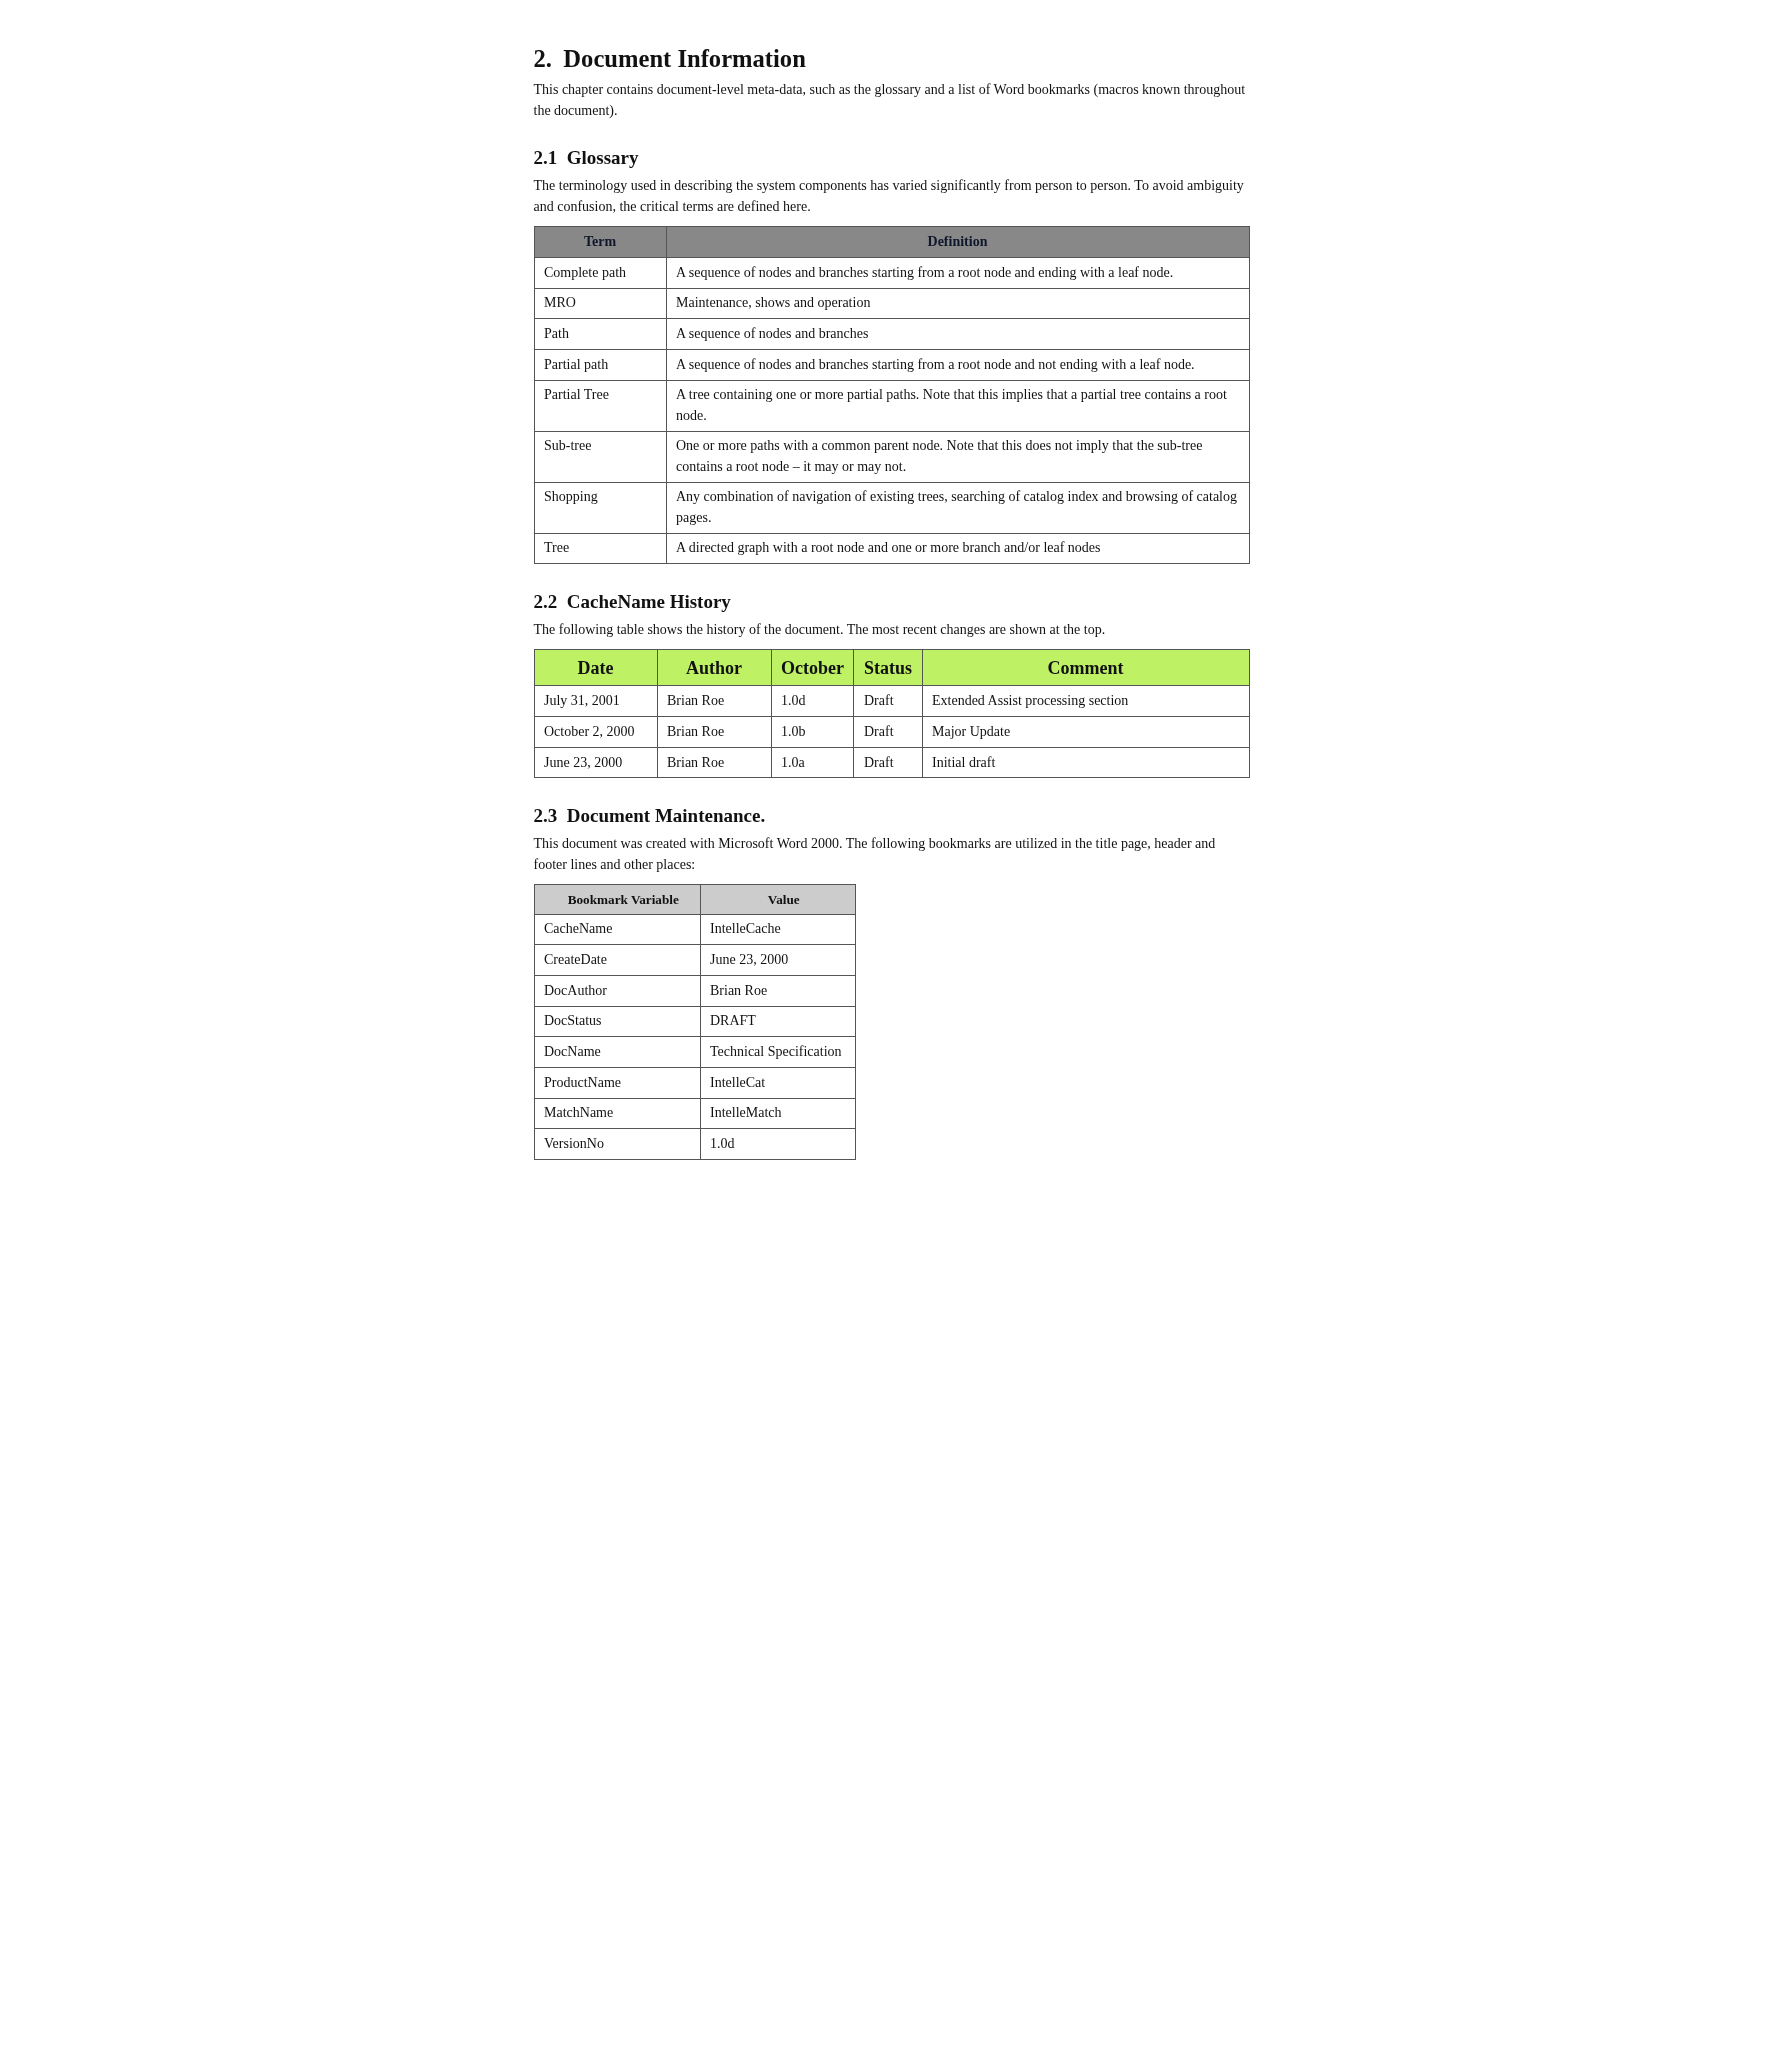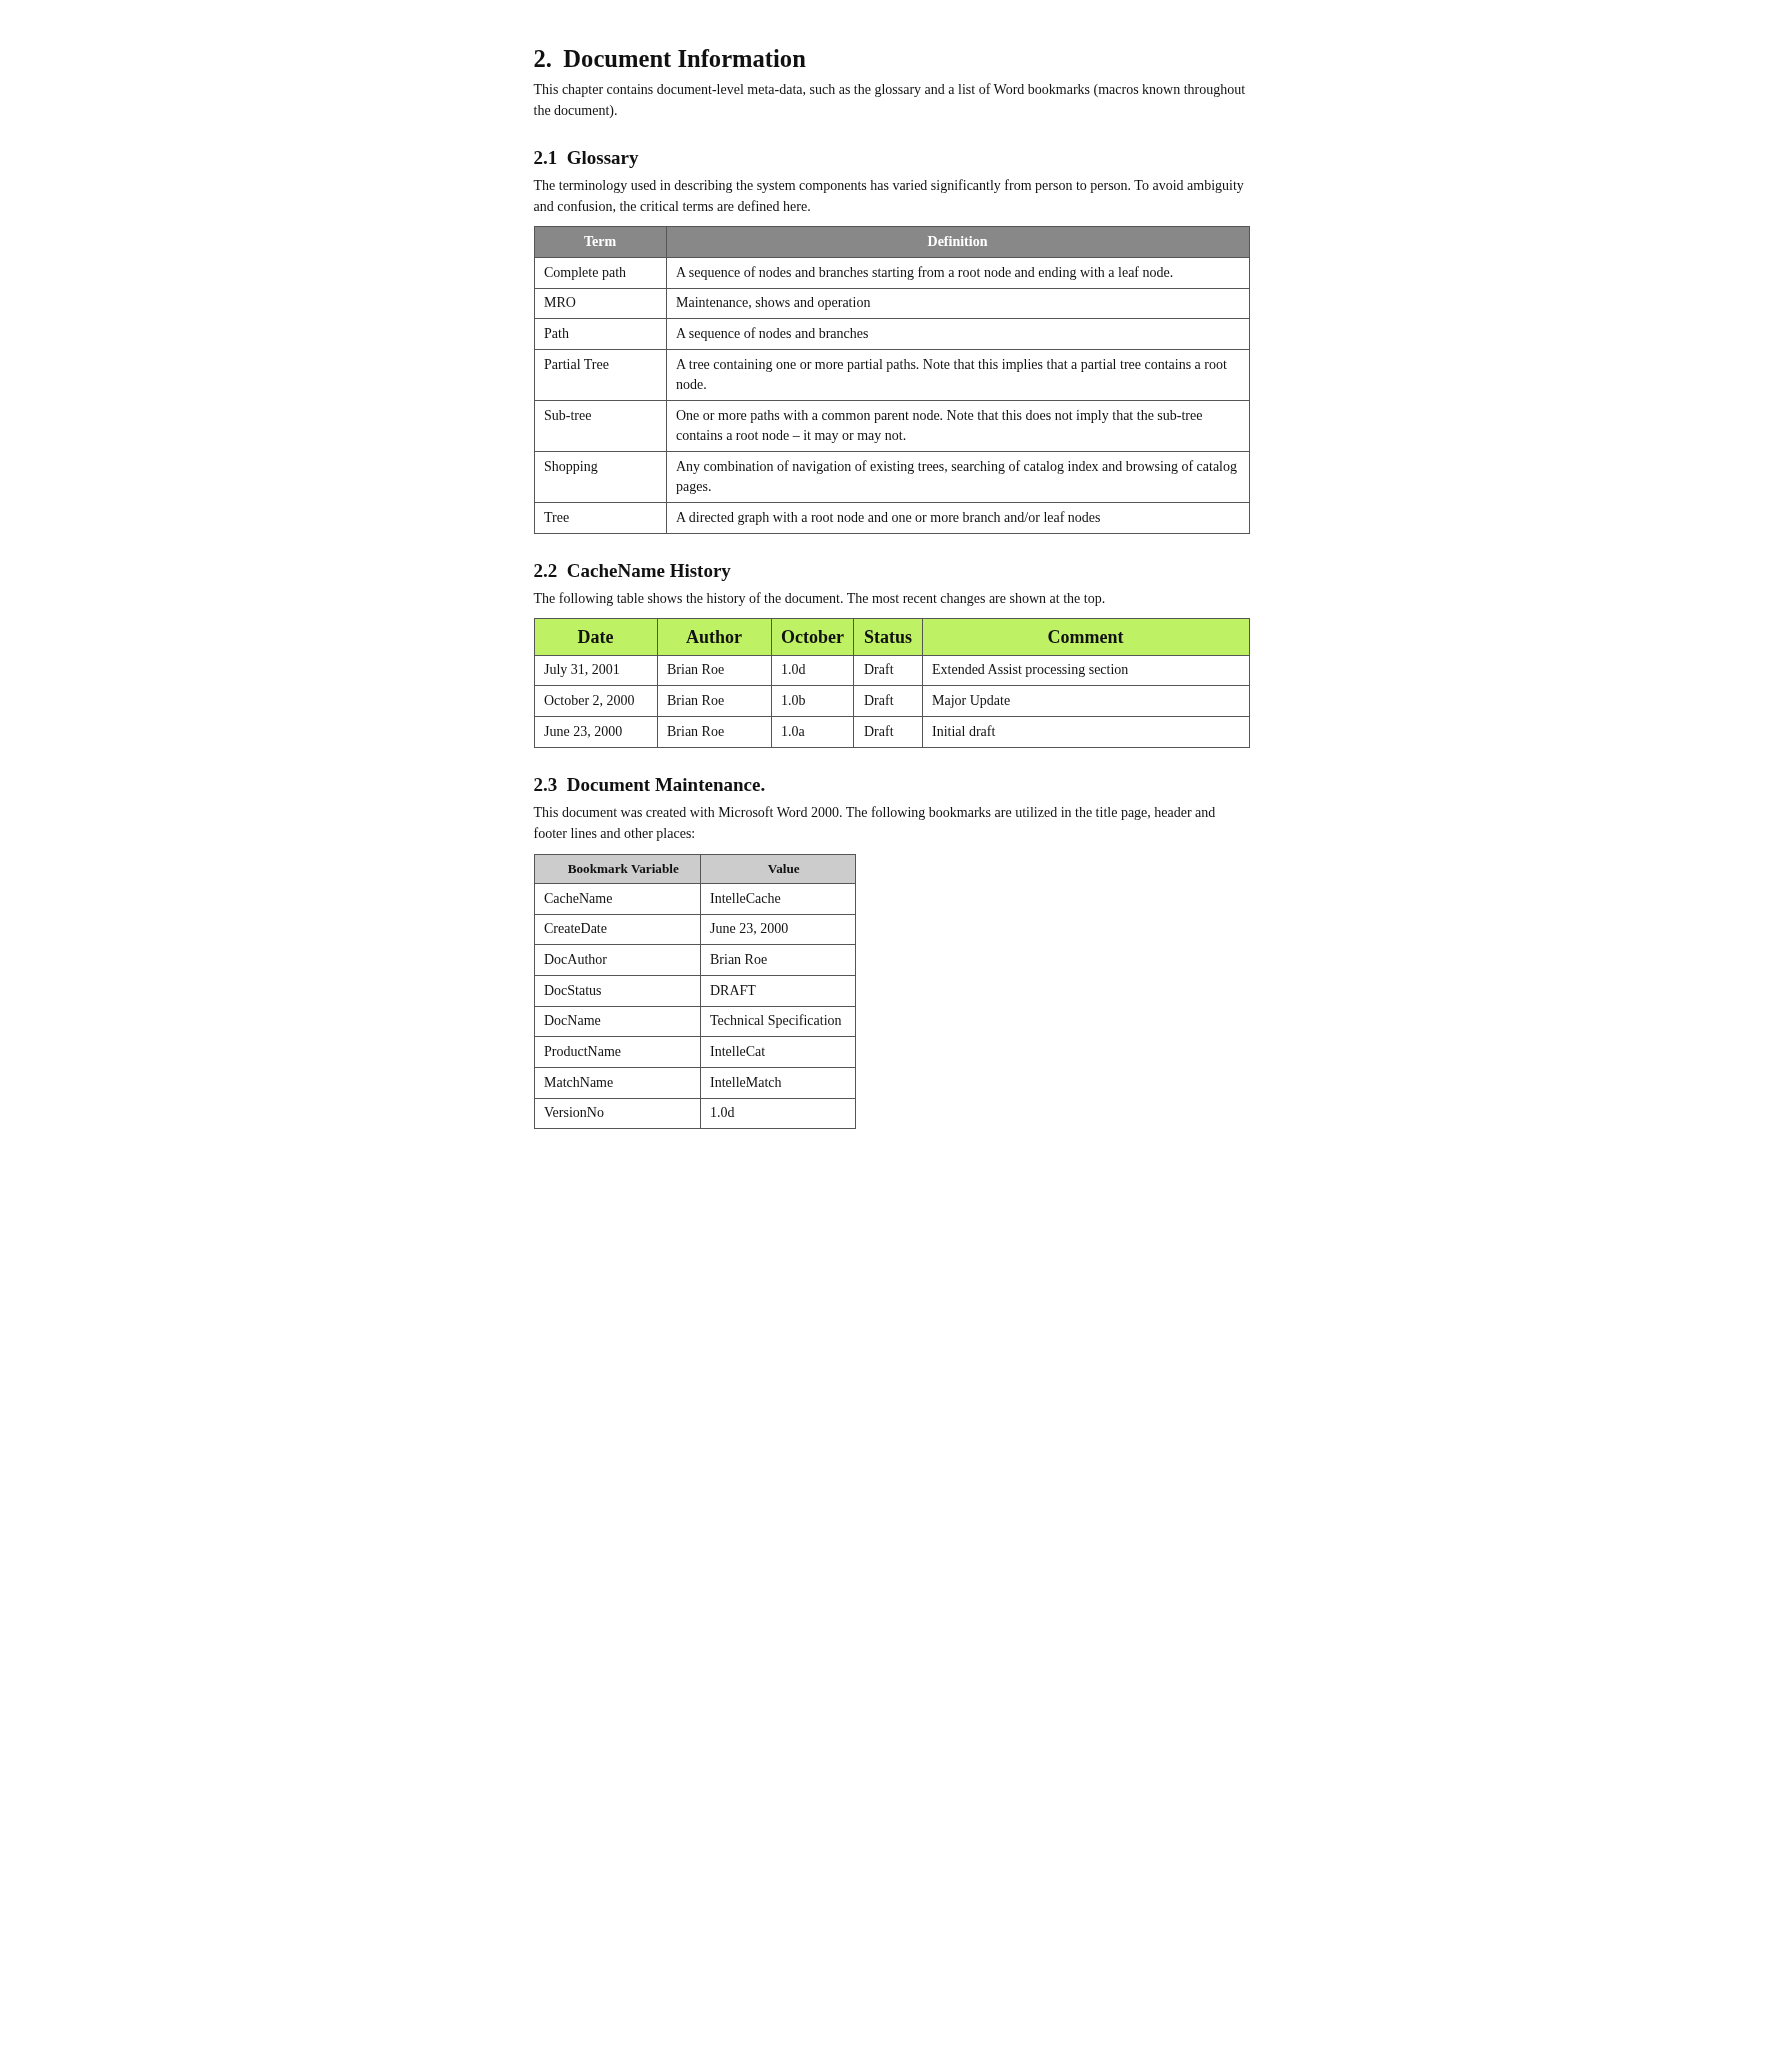--- a/index.html
+++ b/index.html
@@ -34,21 +34,21 @@
       margin-bottom: 17px;
     }
     table td, table th {
       border: 0.9px solid #555;
       padding: 4.7px 9.5px;
       vertical-align: top;
       line-height: 1.45;
     }
     .glossary-header th {
       background: #888;
-      color: #ffffff;
+      color: #0f172a;
       font-weight: bold;
       font-size: 14px;
     }
     .history-header th {
       background: #bef264;
       font-weight: bold;
       font-size: 18px;
     }
     .bookmark-header th {
       background: #ccc;
@@ -111,20 +111,24 @@
     <td class="col-term">Complete path</td>
     <td class="col-def">A sequence of nodes and branches starting from a root node and ending with a leaf node.</td>
   </tr>
       <tr>
     <td class="col-term">MRO</td>
     <td class="col-def">Maintenance, shows and operation</td>
   </tr>
       <tr>
     <td class="col-term">Path</td>
     <td class="col-def">A sequence of nodes and branches</td>
+  </tr>
+      <tr>
+    <td class="col-term">Partial path</td>
+    <td class="col-def">A sequence of nodes and branches starting from a root node and not ending with a leaf node.</td>
   </tr>
       <tr>
     <td class="col-term">Partial Tree</td>
     <td class="col-def">A tree containing one or more partial paths.  Note that this implies that a partial tree contains a root node.</td>
   </tr>
       <tr>
     <td class="col-term">Sub-tree</td>
     <td class="col-def">One or more paths with a common parent node.  Note that this does not imply that the sub-tree contains a root node – it may or may not.</td>
   </tr>
       <tr>

